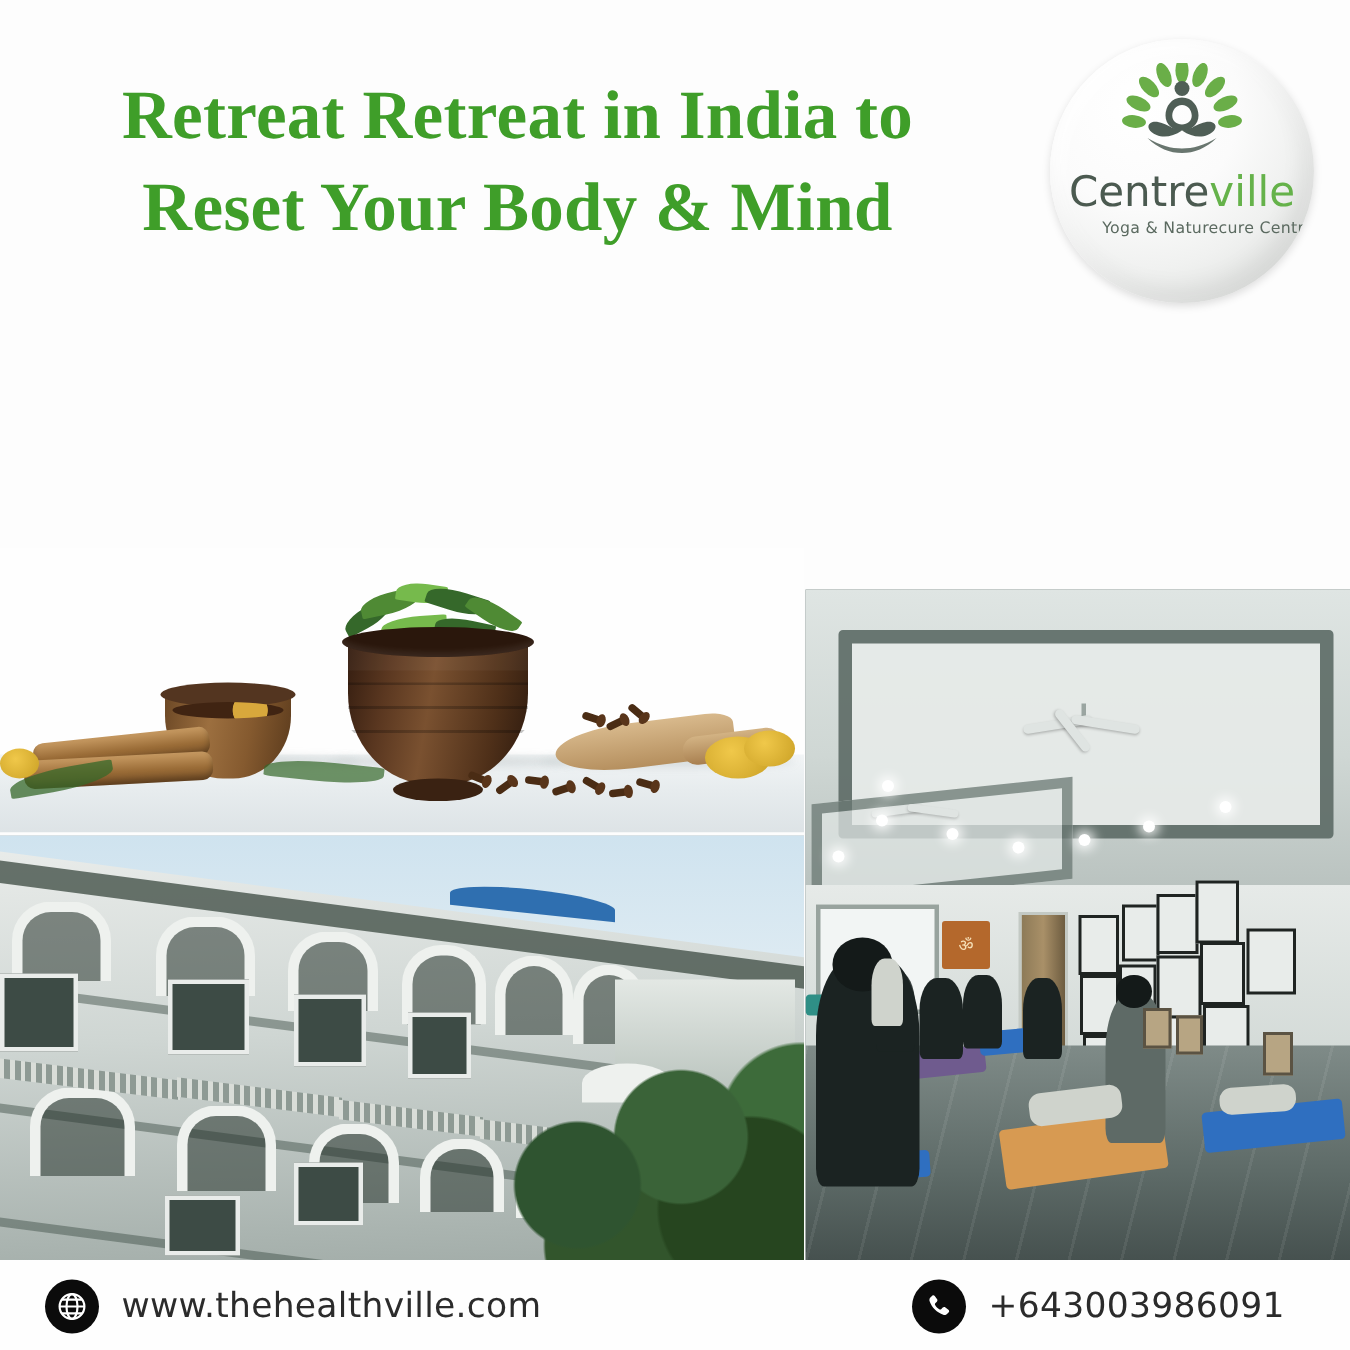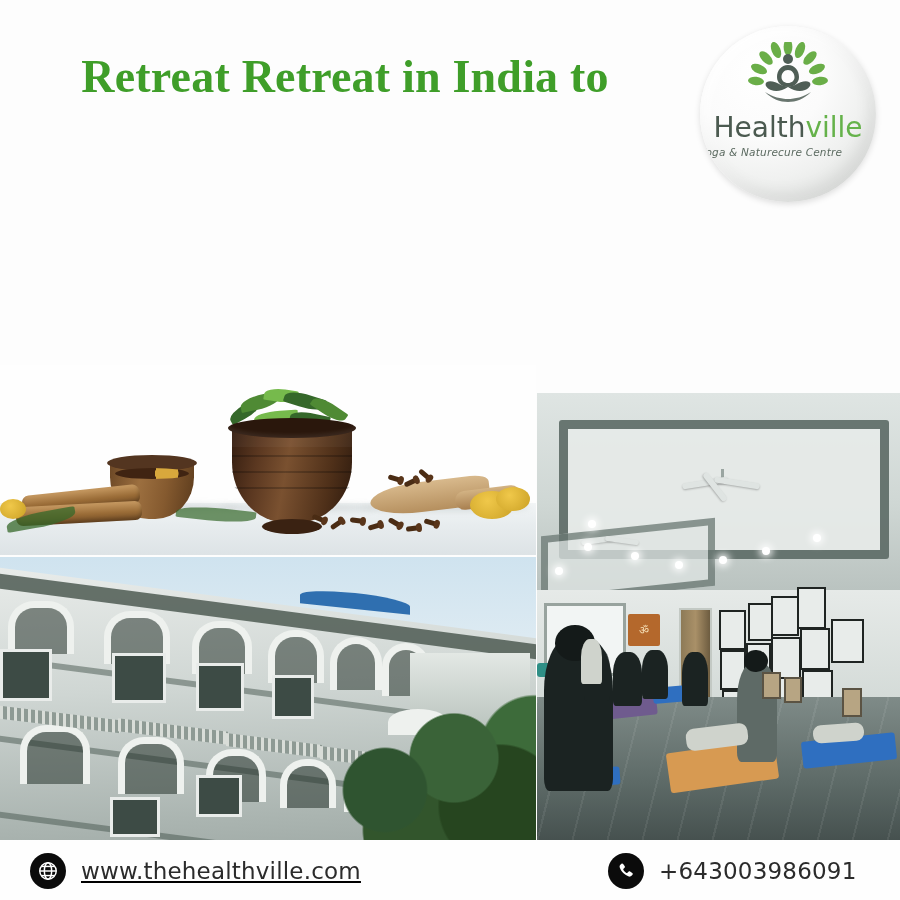--- a/index.html
+++ b/index.html
@@ -37,23 +37,22 @@
   .logo-mark{position:absolute;left:0;top:16px;width:176px;text-align:center;}
   .logo-name{
     position:absolute;left:0;top:88px;width:176px;text-align:center;
     font-family:"DejaVu Sans", sans-serif;
     font-size:28px;font-weight:400;line-height:1;
     white-space:nowrap;
   }
   .logo-name .dark{color:#4b5a50;}
   .logo-name .lite{color:#65b24a;}
   .logo-tag{
-    position:absolute;left:0;top:120px;width:176px;text-align:left;
+    position:absolute;left:0;top:120px;width:176px;text-align:right;
     font-family:"DejaVu Sans", sans-serif;
-    font-style:italic;
     font-size:10.5px;color:#5b6a60;letter-spacing:.2px;white-space:nowrap;
   }
 
   
   .collage{position:absolute;left:0;top:365px;width:900px;height:475px;}
 
   .panel{position:absolute;overflow:hidden;}
 
   
   .p-herbs{left:0;top:0;width:536px;height:190px;background:#fefefe;}
@@ -162,38 +161,39 @@
   .mat.teal{background:#2f8f86;}
   .mat.purple{background:#6f5b8e;}
   .person{position:absolute;background:#1b2322;border-radius:46% 46% 22% 22%;}
   .person.grey{background:#5e6a66;}
   .person.light{background:#cfd3cc;}
   .head{position:absolute;border-radius:50%;background:#141a19;}
 
   
   .footer{position:absolute;left:0;top:840px;width:900px;height:60px;background:#fefefe;}
   .f-item{position:absolute;display:flex;align-items:center;gap:15px;top:13px;}
-  .f-left{left:30px;text-decoration:underline;}
+  .f-left{left:30px;}
   .f-right{left:608px;}
   .circ{
     width:36px;height:36px;border-radius:50%;background:#0b0b0b;
     display:flex;align-items:center;justify-content:center;flex:0 0 auto;
   }
   .f-text{
     font-family:"DejaVu Sans", sans-serif;
     font-size:23px;color:#2b2b2b;letter-spacing:.2px;white-space:nowrap;
   }
 </style>
 </head>
 <body>
 
 <div class="poster">
 
   <div class="headline">
     <span>Retreat Retreat in India to</span>
+    <span class="l2">Reset Your Body &amp; Mind</span>
   </div>
 
   <div class="logo-badge">
     <div class="logo-mark">
       <svg width="86" height="66" viewBox="0 0 86 66" aria-hidden="true">
         <g fill="#6aae48">
           <ellipse cx="43" cy="5" rx="4.4" ry="8.5"></ellipse>
           <ellipse cx="31" cy="8" rx="4.4" ry="8.5" transform="rotate(-22 31 8)"></ellipse>
           <ellipse cx="55" cy="8" rx="4.4" ry="8.5" transform="rotate(22 55 8)"></ellipse>
           <ellipse cx="21" cy="16" rx="4.4" ry="8.5" transform="rotate(-44 21 16)"></ellipse>
@@ -206,21 +206,21 @@
         <g fill="#4f5e56">
           <circle cx="43" cy="17" r="5"></circle>
           <path d="M43 23c-7 0-11 6-11 12 0 6 5 10 11 10s11-4 11-10c0-6-4-12-11-12zm0 5c4 0 6.5 3.6 6.5 7.2 0 3.4-2.8 5.8-6.5 5.8s-6.5-2.4-6.5-5.8C36.5 31.6 39 28 43 28z"></path>
           <path d="M43 45c-6 4-12 5-17 3-5-2-7-6-4-8 3-2 9 0 14 3l7 2z"></path>
           <path d="M43 45c6 4 12 5 17 3 5-2 7-6 4-8-3-2-9 0-14 3l-7 2z"></path>
           <path d="M20 50c8 5 16 7 23 7s15-2 23-7c-7 7-15 10-23 10s-16-3-23-10z" opacity=".85"></path>
         </g>
       </svg>
     </div>
     <div class="logo-name">
-      <span class="dark">Health</span><span class="lite">ville</span>
+      <span class="dark">Centre</span><span class="lite">ville</span>
     </div>
     <div class="logo-tag">Yoga &amp; Naturecure Centre</div>
   </div>
 
   <div class="collage">
 
     <div class="panel p-herbs">
       <div class="herb-table"></div>
       <div class="shadowline" style="left:90px;width:150px;"></div>
       <div class="shadowline" style="left:220px;width:160px;"></div>

